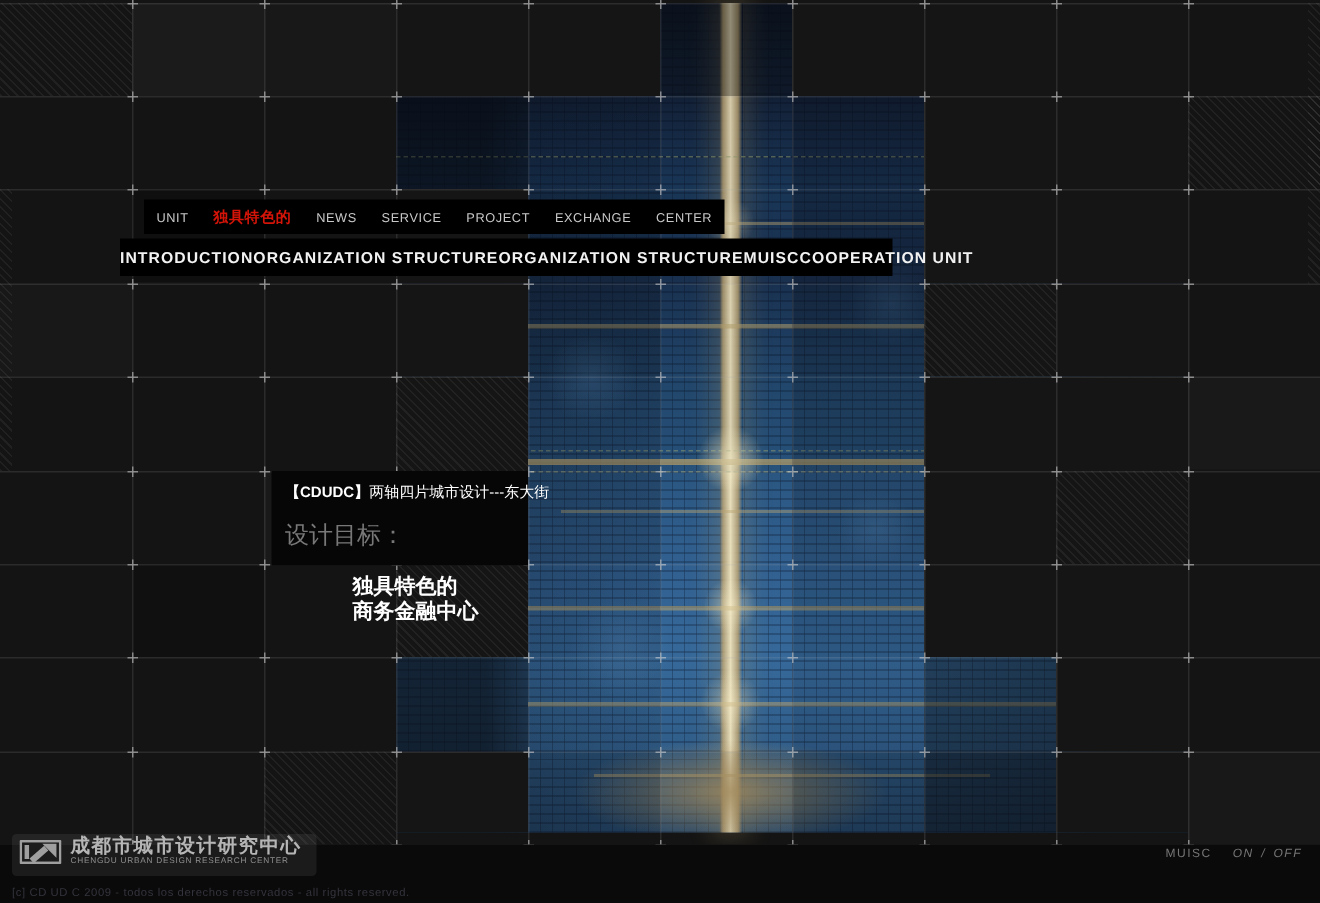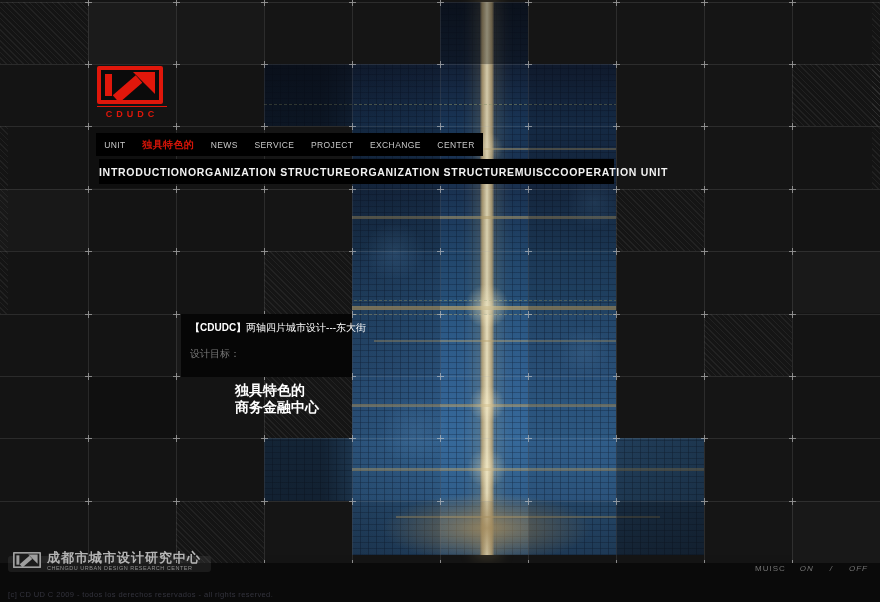--- a/index.html
+++ b/index.html
@@ -73,54 +73,54 @@
   
   #main-nav{
     position:absolute;left:96px;top:133px;width:387px;height:23px;background:#000;
     display:flex;align-items:center;justify-content:space-around;
   }
   #main-nav .nav-item{
     color:#c8c8c8;font-size:8.5px;letter-spacing:.4px;cursor:pointer;white-space:nowrap;
   }
   #main-nav .nav-item.active{color:#d41408;font-weight:bold;font-size:10px;}
   #sub-nav{
-    position:absolute;left:99px;top:159px;width:515px;height:25px;background:#000;
+    position:absolute;left:80px;top:159px;width:515px;height:25px;background:#000;
     display:flex;align-items:center;justify-content:space-around;
   }
   #sub-nav .subnav-item{
     color:#f2f2f2;font-size:10.5px;font-weight:bold;letter-spacing:.7px;cursor:pointer;white-space:nowrap;
   }
   
   #caption{
     position:absolute;left:181px;top:314px;width:171px;height:63px;background:#060606;
   }
   #caption .cap-line1{position:absolute;left:9px;top:7px;font-size:10px;color:#ffffff;white-space:nowrap;}
   #caption .cap-tag{font-weight:bold;}
-  #caption .cap-goal-label{position:absolute;left:9px;top:33px;font-size:10px;color:#787878;}
+  #caption .cap-goal-label{position:absolute;left:9px;top:33px;font-size:16px;color:#787878;}
   #caption .cap-goal{
     position:absolute;left:54px;top:24px;font-size:14px;font-weight:bold;color:#ffffff;line-height:17px;margin-top:44px;
   }
   
   #footer-strip{position:absolute;left:0;top:563px;width:880px;height:39px;background:#0a0a0a;}
   #footer-brand{
-    position:absolute;left:8px;top:556px;height:16px;display:flex;align-items:flex-end;gap:6px;
-    background:rgba(255,255,255,0.07);border-radius:3px;padding:0 10px 0 5px;
+    position:absolute;left:8px;top:556px;height:16px;display:flex;align-items:flex-start;gap:6px;
+    background:rgba(255,255,255,0.07);border-radius:3px;padding:0 10px 12px 5px;
   }
   #footer-brand .org-text{display:flex;flex-direction:column;}
   #footer-brand .org-cn{color:#b5b5b5;font-size:13px;font-weight:bold;letter-spacing:1px;line-height:15px;}
   #footer-brand .org-en{color:#8f8f8f;font-size:5.5px;letter-spacing:.5px;line-height:7px;}
   #copyright{
     position:absolute;left:8px;top:590px;font-size:7.5px;color:#34343e;letter-spacing:.4px;
   }
   #music{
     position:absolute;right:12px;top:564px;display:flex;align-items:center;gap:14px;
     font-size:8px;color:#757575;letter-spacing:1px;
   }
   #music .m-toggle{cursor:pointer;}
-  #music .m-group{display:flex;gap:16px;font-style:italic;}
+  #music .m-group{display:flex;gap:5px;font-style:italic;}
 </style>
 </head>
 <body>
 
 <div id="page">
 
   <div id="map">
     <div class="texture"></div>
     <div class="road"></div>
     <div class="street dashed" style="left: 0px; top: 102px; width: 528px;"></div>
@@ -311,30 +311,20 @@
       <div class="cross" style="left: 792px; top: 126px;"></div>
       <div class="cross" style="left: 792px; top: 189px;"></div>
       <div class="cross" style="left: 792px; top: 251px;"></div>
       <div class="cross" style="left: 792px; top: 314px;"></div>
       <div class="cross" style="left: 792px; top: 376px;"></div>
       <div class="cross" style="left: 792px; top: 438px;"></div>
       <div class="cross" style="left: 792px; top: 501px;"></div>
       <div class="cross" style="left: 792px; top: 563px;"></div>
     </div>
 
-  <div id="logo">
-    <svg width="66" height="38" viewBox="0 0 66 38">
-      <rect x="0" y="0" width="66" height="38" rx="2" fill="#e0170b"></rect>
-      <rect x="4" y="4" width="58" height="30" fill="#0b0b0b"></rect>
-      <rect x="8" y="8" width="7" height="22" fill="#e0170b"></rect>
-      <line x1="19" y1="33" x2="42" y2="13" stroke="#e0170b" stroke-width="10"></line>
-      <polygon points="36,6 58,6 58,28" fill="#e0170b"></polygon>
-    </svg>
-    <span class="logo-text">CDUDC</span>
-  </div>
 
   <div id="main-nav">
     <span class="nav-item">UNIT</span>
     <span class="nav-item active">独具特色的</span>
     <span class="nav-item">NEWS</span>
     <span class="nav-item">SERVICE</span>
     <span class="nav-item">PROJECT</span>
     <span class="nav-item">EXCHANGE</span>
     <span class="nav-item">CENTER</span>
   </div>

